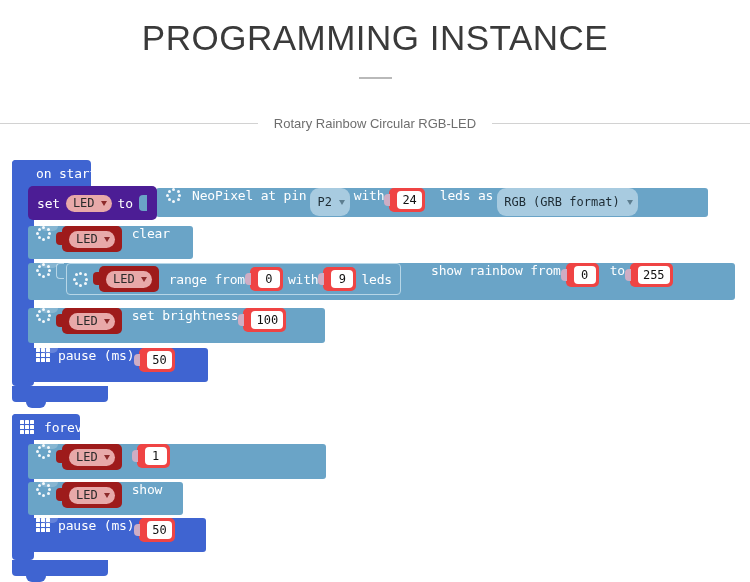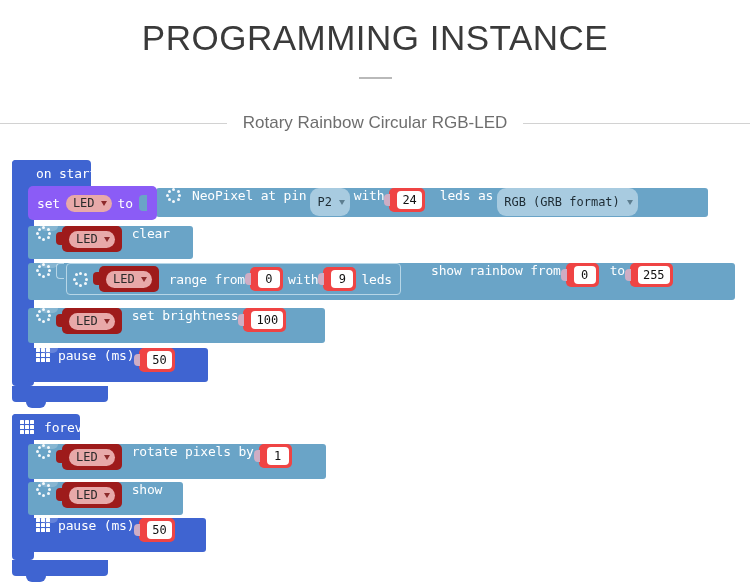--- a/index.html
+++ b/index.html
@@ -24,21 +24,21 @@
   .title-rule{
     position:absolute;top:77px;left:359px;width:33px;height:2px;
     background:#b9b9b9;
   }
   .subtitle-wrap{
     position:absolute;top:112px;left:0;width:750px;height:22px;
     display:flex;align-items:center;
   }
   .sub-line{flex:1 1 auto;height:1px;background:#d2d2d2;}
   .subtitle{
-    padding:0 16px;font-size:17px;color:#6e6e6e;white-space:nowrap;
+    padding:0 16px;font-size:13px;color:#6e6e6e;white-space:nowrap;
     font-family:"Liberation Sans", sans-serif;
   }
 
   
   .canvas{position:absolute;left:0;top:150px;width:750px;height:432px;}
 
   
   .btxt{
     font-family:"DejaVu Sans Mono", monospace;
     font-size:13px;color:#ffffff;white-space:nowrap;letter-spacing:-.2px;
@@ -92,21 +92,21 @@
   }
   .grid-icon span{background:#ffffff;border-radius:.5px;}
 
   
   .red-block{
     display:flex;align-items:center;
     background:#9e1b1b;border-radius:5px;height:26px;
     padding:0 7px;box-sizing:border-box;flex:0 0 auto;
     position:relative;
   }
-  .red-block.dark{background:#8b5cf6;}
+  .red-block.dark{background:#4c1d95;}
   .plug-left{
     position:absolute;left:-6px;top:6px;width:7px;height:13px;
     background:#9e1b1b;border-radius:4px 0 0 4px;
   }
 
   
   .pill{
     display:inline-flex;align-items:center;gap:6px;
     background:#e8a9a9;border-radius:9px;height:17px;
     padding:0 5px 0 7px;box-sizing:border-box;
@@ -395,21 +395,20 @@
     </span>
     <span class="sp6"></span>
     <span class="red-block">
       <span class="plug-left"></span>
       <span class="pill">
         <span class="pl-txt">LED</span>
         <span class="caret"></span>
       </span>
     </span>
     <span class="sp10"></span>
-    <span class="btxt">rotate pixels by</span>
     <span class="numslot">
       <span class="nv">1</span>
     </span>
   </div>
 
   <div class="row blue row-pad" style="left:28px;top:332px;width:155px;height:33px;">
     <div class="row-notch"></div>
     <span class="ring-icon">
       <i style="left:6px;top:0px;"></i>
         <i style="left:10.5px;top:1.8px;"></i>

